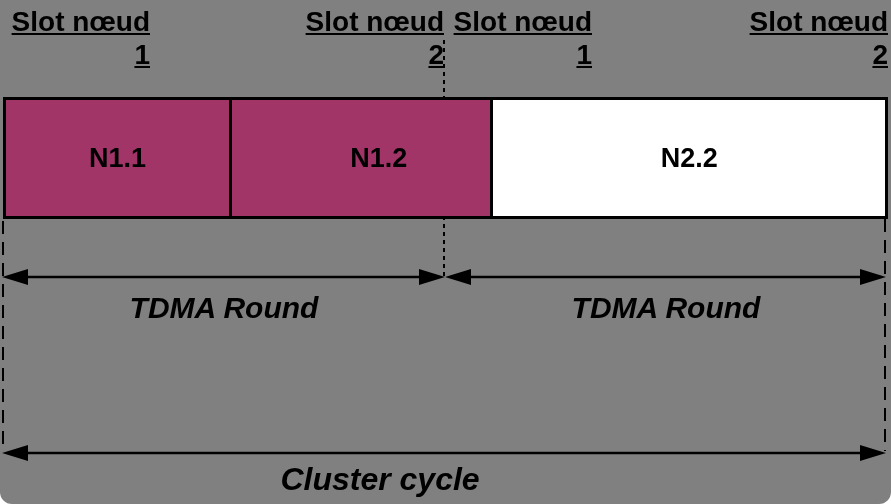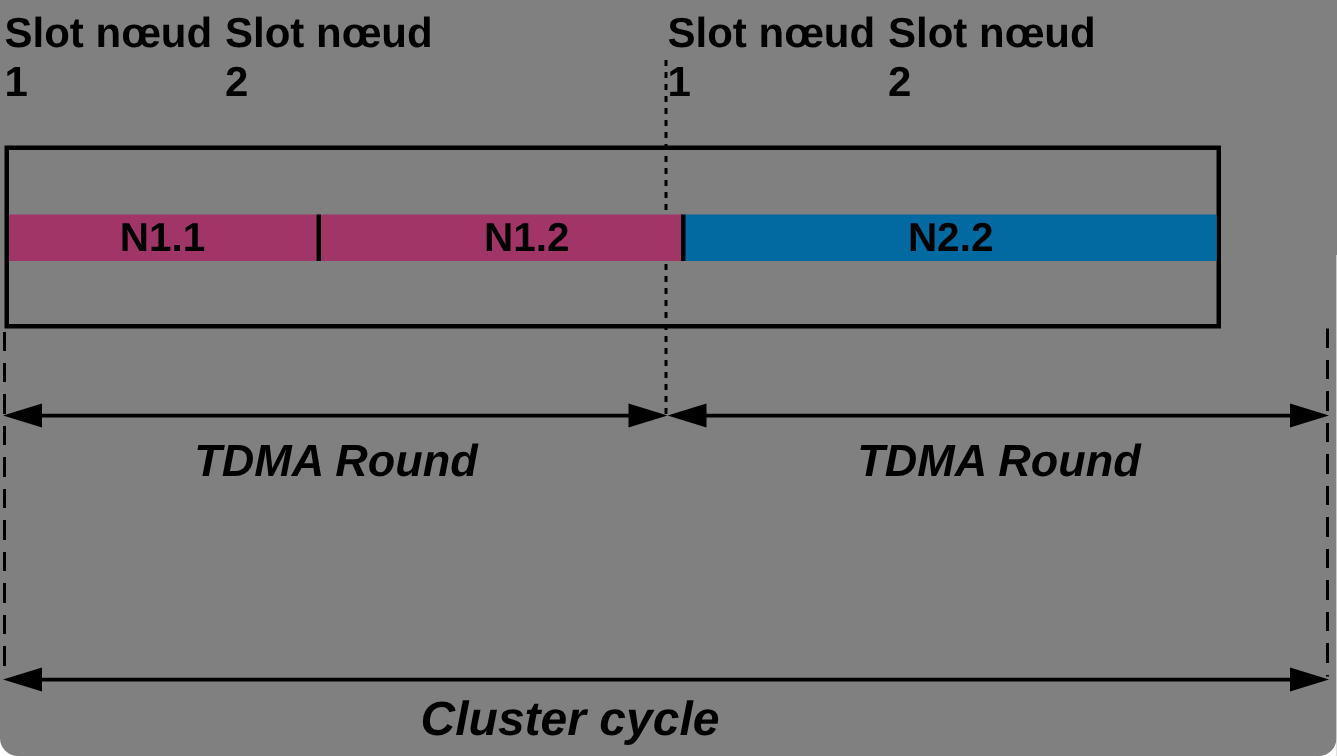--- a/index.html
+++ b/index.html
@@ -11,37 +11,37 @@
     font-family: "Liberation Sans", sans-serif;
     font-weight: bold;
     color: #000;
     border-radius: 0 0 12px 12px;
   }
 
   
   .slot-label {
     position: absolute;
     top: 5px;
-    text-align: left;
+    text-align: right;
     font-size: 28px;
     line-height: 33px;
     white-space: nowrap;
+    text-decoration: underline;
   }
   .slot-label .num { display: block; }
 
   
   #bar {
     position: absolute;
     left: 3px; top: 97px;
-    width: 811px; height: 122px;
+    width: 885px; height: 122px;
     box-sizing: border-box;
     border: 3px solid #000;
     display: flex;
     z-index: 2;
-    align-items: center;
   }
   .segment {
     display: flex;
     align-items: center;
     justify-content: center;
     font-size: 27px;
     box-sizing: border-box;
   }
   .segment + .segment { border-left: 3px solid #000; }
   .seg-0 { flex-grow: 147; }
@@ -106,21 +106,21 @@
   <div class="vline dashed-left"></div>
   <div class="vline dashed-right"></div>
 
   <div id="bar">
     <div class="segment seg-0" style="background: rgb(162, 53, 104);">
       <span>N1.1</span>
     </div>
     <div class="segment seg-2" style="background: rgb(162, 53, 104);">
       <span>N1.2</span>
     </div>
-    <div class="segment seg-3" style="background: #0369a1;">
+    <div class="segment seg-3" style="background: #ffffff;">
       <span>N2.2</span>
     </div>
   </div>
 
   <svg id="arrow-tdma-1" class="arrow-svg" width="443" height="22" viewBox="0 0 443 22">
     <line x1="20" y1="11" x2="423" y2="11" stroke="#000" stroke-width="2.5"></line>
     <polygon points="0,11 26,3 26,19" fill="#000"></polygon>
     <polygon points="443,11 417,3 417,19" fill="#000"></polygon>
   </svg>
   <svg id="arrow-tdma-2" class="arrow-svg" width="441" height="22" viewBox="0 0 441 22">

